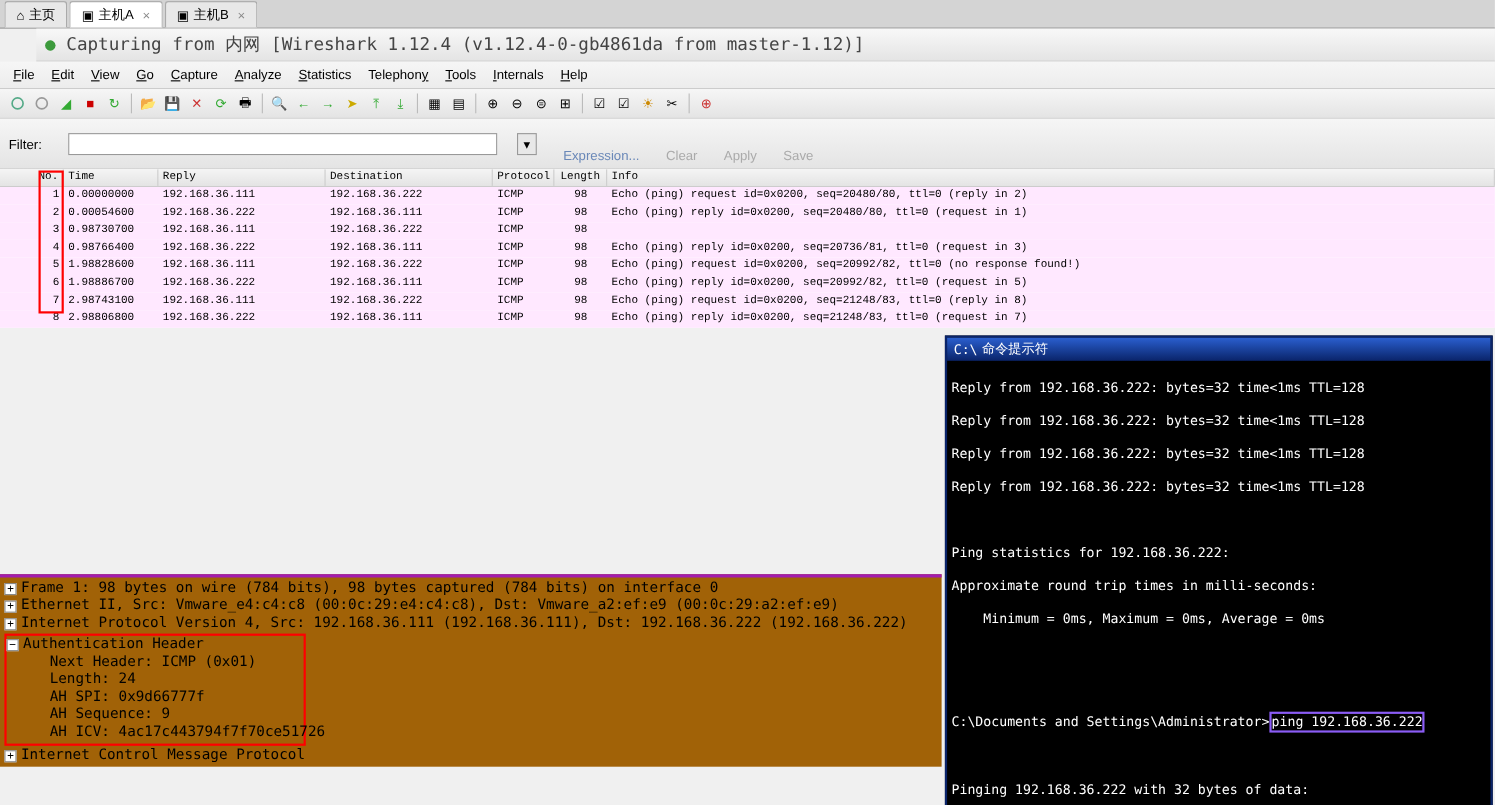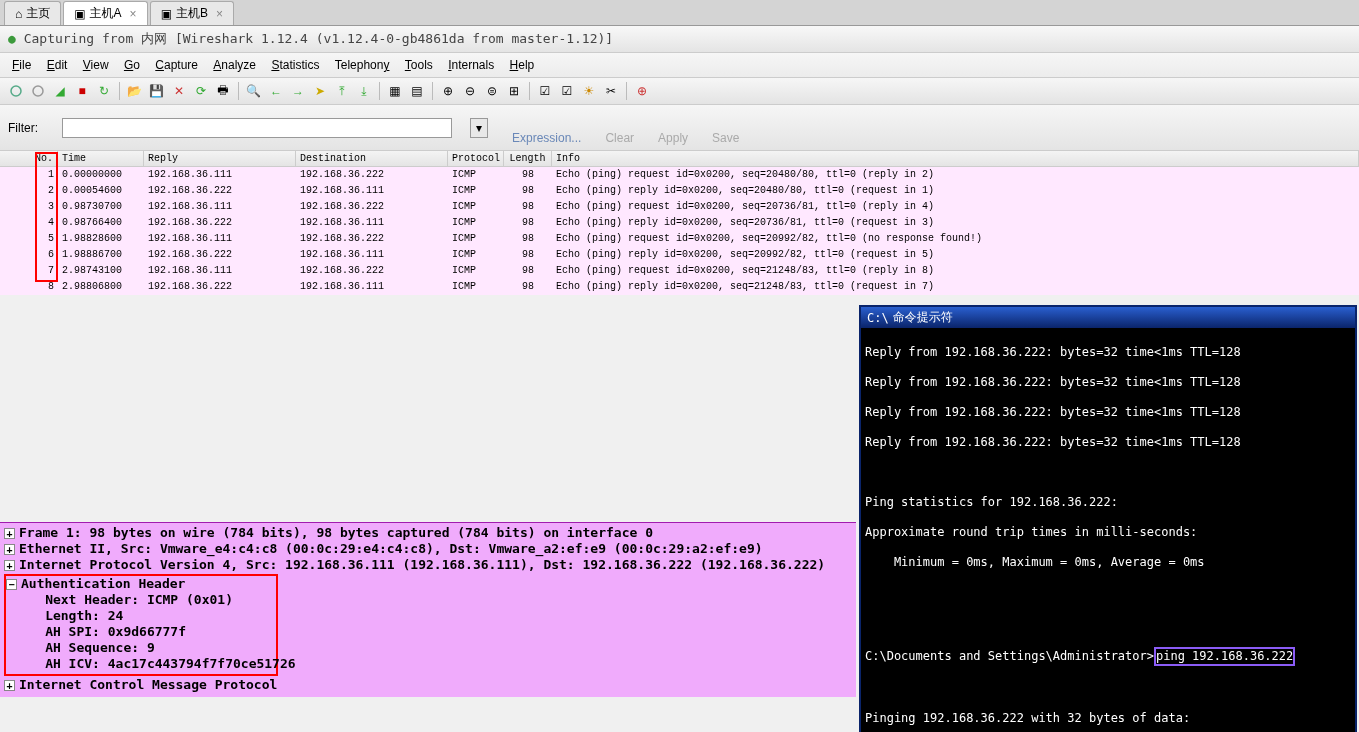--- a/index.html
+++ b/index.html
@@ -5,21 +5,21 @@
 * { margin: 0; padding: 0; box-sizing: border-box; }
 body { font-family: "Microsoft YaHei", Tahoma, sans-serif; font-size: 12px; background: #f0f0f0; width: 1359px; height: 732px; overflow: hidden; position: relative; }
 
 
 .top-tabs { display: flex; background: #d4d4d4; border-bottom: 1px solid #999; height: 26px; align-items: flex-end; padding-left: 4px; }
 .top-tab { display: inline-flex; align-items: center; padding: 3px 10px; background: #e8e8e8; border: 1px solid #aaa; border-bottom: none; margin-right: 2px; border-radius: 3px 3px 0 0; cursor: pointer; font-size: 12px; gap: 4px; }
 .top-tab.active { background: #fff; }
 .tab-close { color: #888; margin-left: 4px; cursor: pointer; }
 
 
-.title-bar { background: linear-gradient(#f8f8f8, #e4e4e4); padding: 4px 8px; font-size: 13px; color: #444; border-bottom: 1px solid #ccc; font-family: "Consolas", monospace; }
+.title-bar { background: linear-gradient(#f8f8f8, #e4e4e4); padding: 4px 8px; font-size: 16px; color: #444; border-bottom: 1px solid #ccc; font-family: "Consolas", monospace; margin-left: 33px; }
 .title-bar .dot { color: #3c9a3c; }
 
 
 .menu-bar { background: linear-gradient(#f6f6f6, #ececec); padding: 3px 6px; border-bottom: 1px solid #ccc; font-size: 12px; }
 .menu-item { display: inline-block; padding: 2px 6px; cursor: pointer; }
 .menu-item u { text-decoration: underline; }
 
 
 .toolbar { background: linear-gradient(#f6f6f6, #e4e4e4); padding: 3px 6px; border-bottom: 1px solid #ccc; display: flex; align-items: center; gap: 2px; }
 .tb-btn { width: 20px; height: 20px; display: inline-flex; align-items: center; justify-content: center; cursor: pointer; border-radius: 2px; }
@@ -41,21 +41,21 @@
 .col-no { width: 58px; text-align: right; }
 .col-time { width: 86px; }
 .col-src { width: 152px; }
 .col-dst { width: 152px; }
 .col-proto { width: 56px; }
 .col-len { width: 48px; text-align: center; }
 .col-info { flex: 1; }
 .no-box { position: absolute; left: 35px; top: 1px; width: 23px; border: 2px solid red; pointer-events: none; z-index: 5; }
 
 
-.detail-pane { position: absolute; left: 0; width: 856px; background: #f0abfc; font-family: "Consolas", monospace; font-size: 13px; border-top: 1px solid #a21caf; padding: 2px 4px; font-weight: bold; }
+.detail-pane { position: absolute; left: 0; width: 856px; background: #a16207; font-family: "Consolas", monospace; font-size: 13px; border-top: 3px solid #a21caf; padding: 2px 4px; }
 .tree-line { white-space: pre; line-height: 16px; }
 .tree-toggle { display: inline-block; width: 11px; height: 11px; border: 1px solid #888; text-align: center; line-height: 9px; font-size: 10px; margin-right: 4px; background: #fff; cursor: pointer; }
 .ah-box { border: 2px solid red; margin-top: 1px; margin-bottom: 1px; padding-bottom: 2px; width: 274px; }
 
 
 .cmd-window { position: absolute; right: 2px; top: 305px; width: 498px; border: 2px solid #0a246a; background: #000; color: #fff; font-family: "NSimSun","Consolas", monospace; font-size: 12px; }
 .cmd-title { background: linear-gradient(#2a5fcf, #0a246a); padding: 2px 6px; font-size: 12px; color: #fff; display: flex; align-items: center; gap: 4px; }
 .cmd-body { padding: 2px 4px; line-height: 15px; white-space: pre; }
 .cmd-red-box { border: 2px solid #8b5cf6; display: inline-block; margin-top: 32px; }
 </style>
@@ -181,21 +181,20 @@
         <div class="col-len">98</div>
         <div class="col-info">Echo (ping) reply    id=0x0200, seq=20480/80, ttl=0 (request in 1)</div>
       </div>
       <div class="pkt-row">
         <div class="col-no">3</div>
         <div class="col-time">0.98730700</div>
         <div class="col-src">192.168.36.111</div>
         <div class="col-dst">192.168.36.222</div>
         <div class="col-proto">ICMP</div>
         <div class="col-len">98</div>
-        <div class="col-info">Echo (ping) request  id=0x0200, seq=20736/81, ttl=0 (reply in 4)</div>
       </div>
       <div class="pkt-row">
         <div class="col-no">4</div>
         <div class="col-time">0.98766400</div>
         <div class="col-src">192.168.36.222</div>
         <div class="col-dst">192.168.36.111</div>
         <div class="col-proto">ICMP</div>
         <div class="col-len">98</div>
         <div class="col-info">Echo (ping) reply    id=0x0200, seq=20736/81, ttl=0 (request in 3)</div>
       </div>

